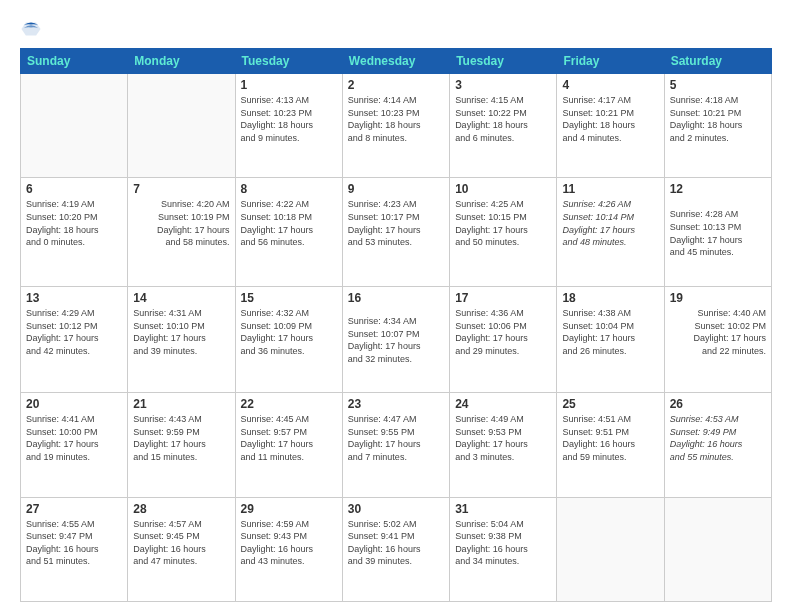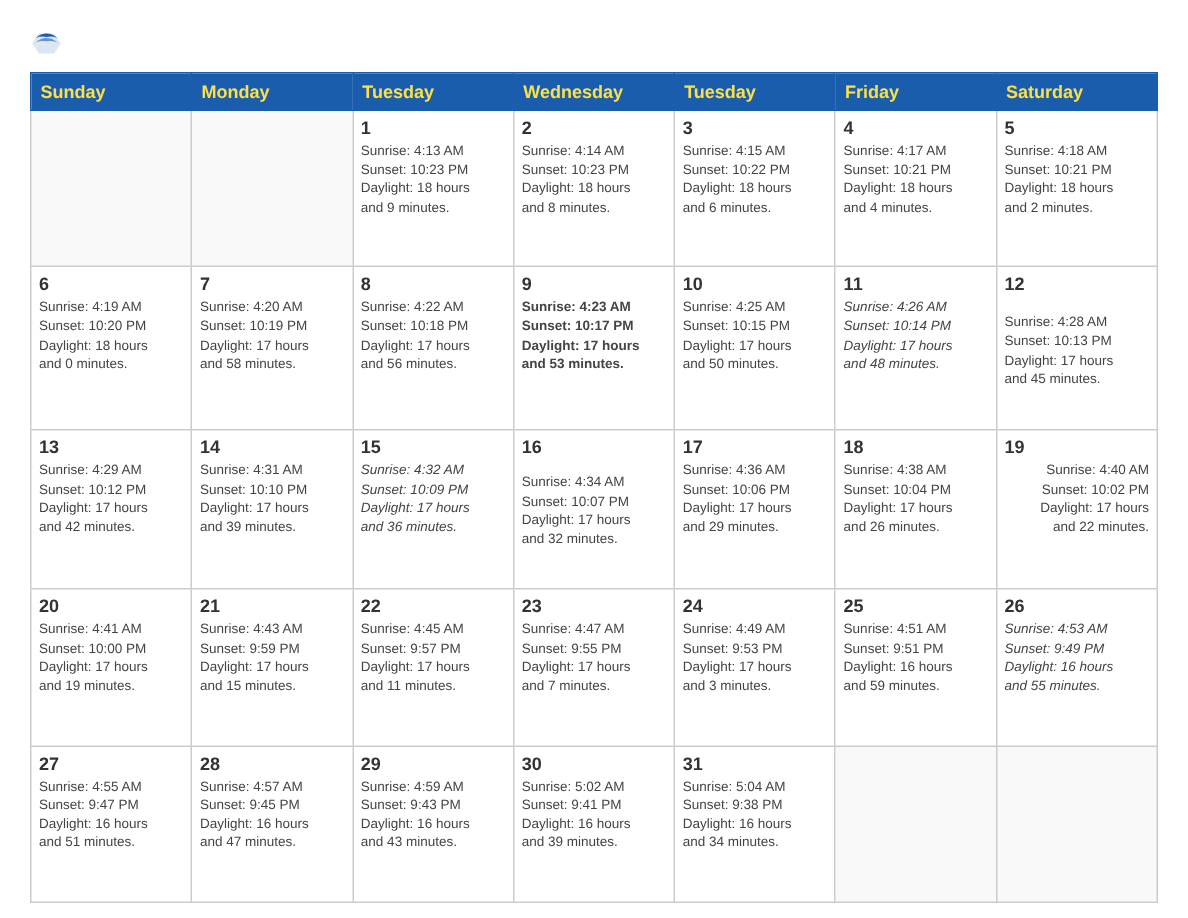--- a/index.html
+++ b/index.html
@@ -62,21 +62,21 @@
     }
     .calendar {
       flex: 1;
       border: 1px solid #ccc;
       border-collapse: collapse;
       width: 100%;
       table-layout: fixed;
     }
     .calendar th {
       background: #1a5dad;
-      color: #fde047;
+      color: #5eead4;
       text-align: left;
       padding: 5px 6px;
       font-size: 12px;
       font-weight: bold;
       border: 1px solid #1a5dad;
     }
     .calendar td {
       vertical-align: top;
       border: 1px solid #ccc;
       padding: 4px 5px;
@@ -176,35 +176,35 @@
         <tr>
           <td>
             <div class="day-num">6</div>
             <div class="day-info" style="white-space: pre-line;">Sunrise: 4:19 AM
 Sunset: 10:20 PM
 Daylight: 18 hours
 and 0 minutes.</div>
           </td>
           <td>
             <div class="day-num">7</div>
-            <div class="day-info" style="white-space: pre-line;">Sunrise: 4:20 AM
+            <div class="day-info" style="white-space: pre-line; text-align: right;">Sunrise: 4:20 AM
 Sunset: 10:19 PM
 Daylight: 17 hours
 and 58 minutes.</div>
           </td>
           <td>
             <div class="day-num">8</div>
             <div class="day-info" style="white-space: pre-line;">Sunrise: 4:22 AM
 Sunset: 10:18 PM
 Daylight: 17 hours
 and 56 minutes.</div>
           </td>
           <td>
             <div class="day-num">9</div>
-            <div class="day-info" style="white-space: pre-line; font-weight: bold;">Sunrise: 4:23 AM
+            <div class="day-info" style="white-space: pre-line;">Sunrise: 4:23 AM
 Sunset: 10:17 PM
 Daylight: 17 hours
 and 53 minutes.</div>
           </td>
           <td>
             <div class="day-num">10</div>
             <div class="day-info" style="white-space: pre-line;">Sunrise: 4:25 AM
 Sunset: 10:15 PM
 Daylight: 17 hours
 and 50 minutes.</div>
@@ -234,21 +234,21 @@
           </td>
           <td>
             <div class="day-num">14</div>
             <div class="day-info" style="white-space: pre-line;">Sunrise: 4:31 AM
 Sunset: 10:10 PM
 Daylight: 17 hours
 and 39 minutes.</div>
           </td>
           <td>
             <div class="day-num">15</div>
-            <div class="day-info" style="white-space: pre-line; font-style: italic;">Sunrise: 4:32 AM
+            <div class="day-info" style="white-space: pre-line;">Sunrise: 4:32 AM
 Sunset: 10:09 PM
 Daylight: 17 hours
 and 36 minutes.</div>
           </td>
           <td>
             <div class="day-num">16</div>
             <div class="day-info" style="white-space: pre-line; margin-top: 10px;">Sunrise: 4:34 AM
 Sunset: 10:07 PM
 Daylight: 17 hours
 and 32 minutes.</div>

